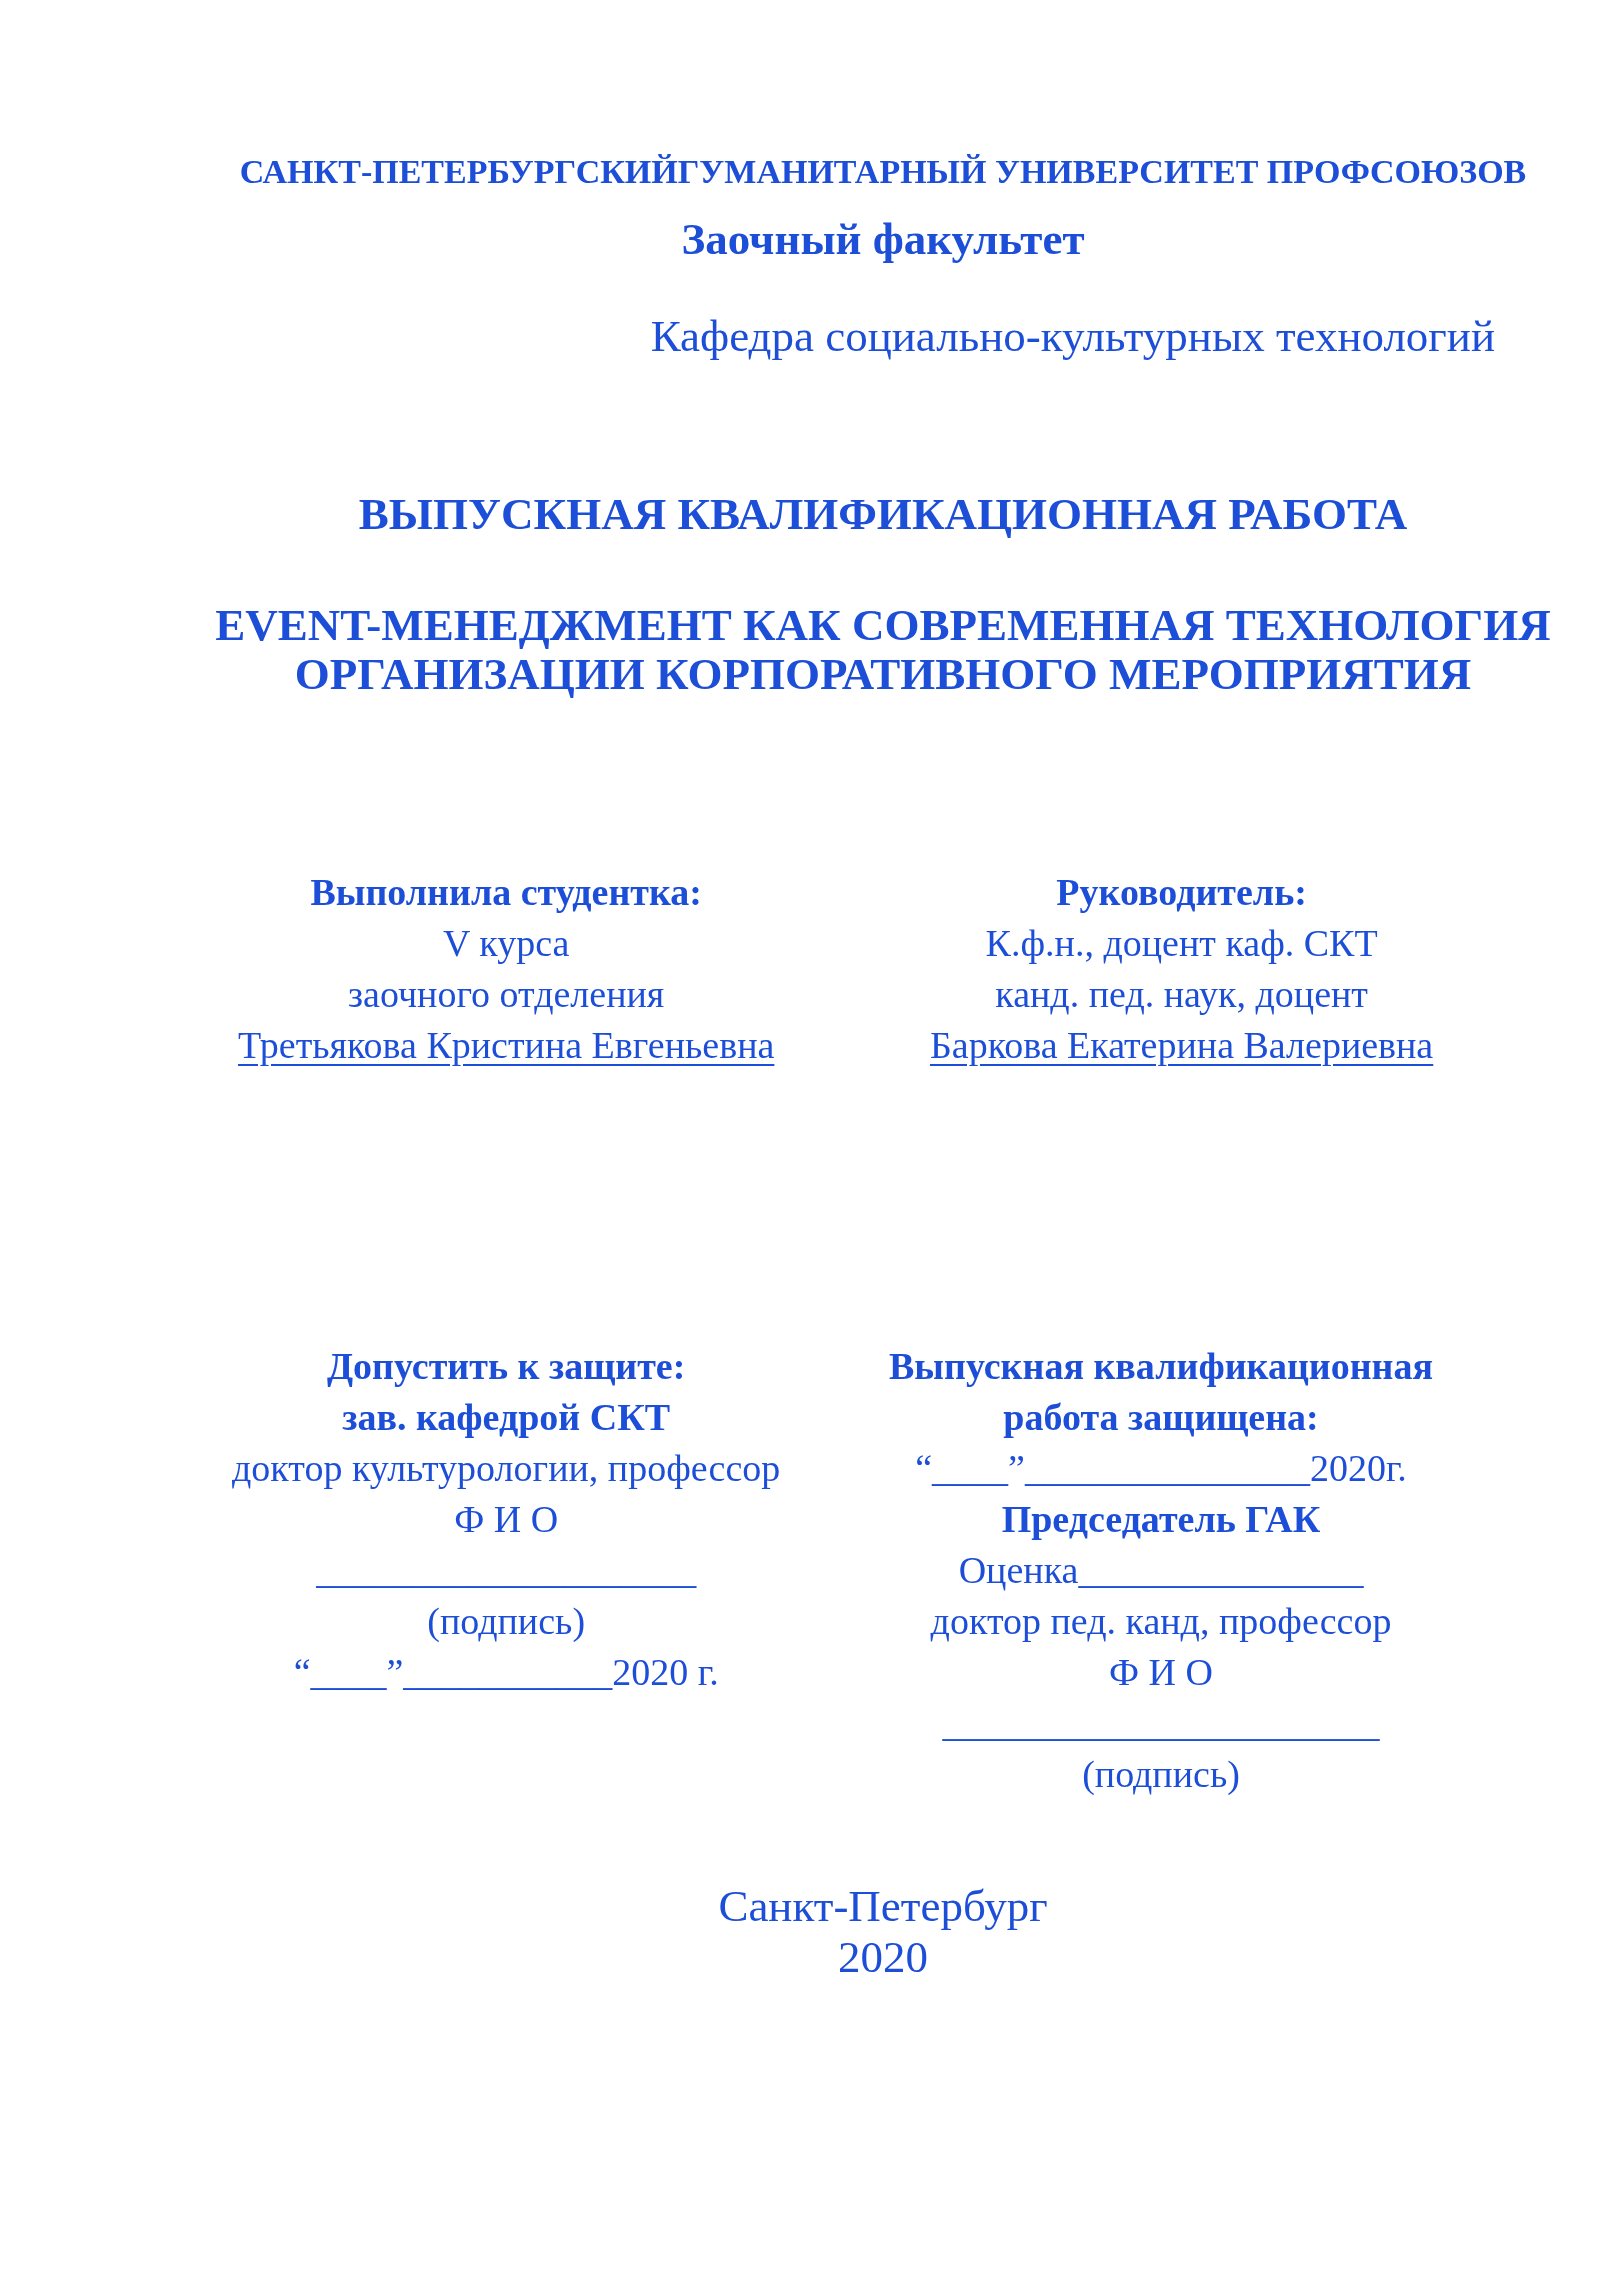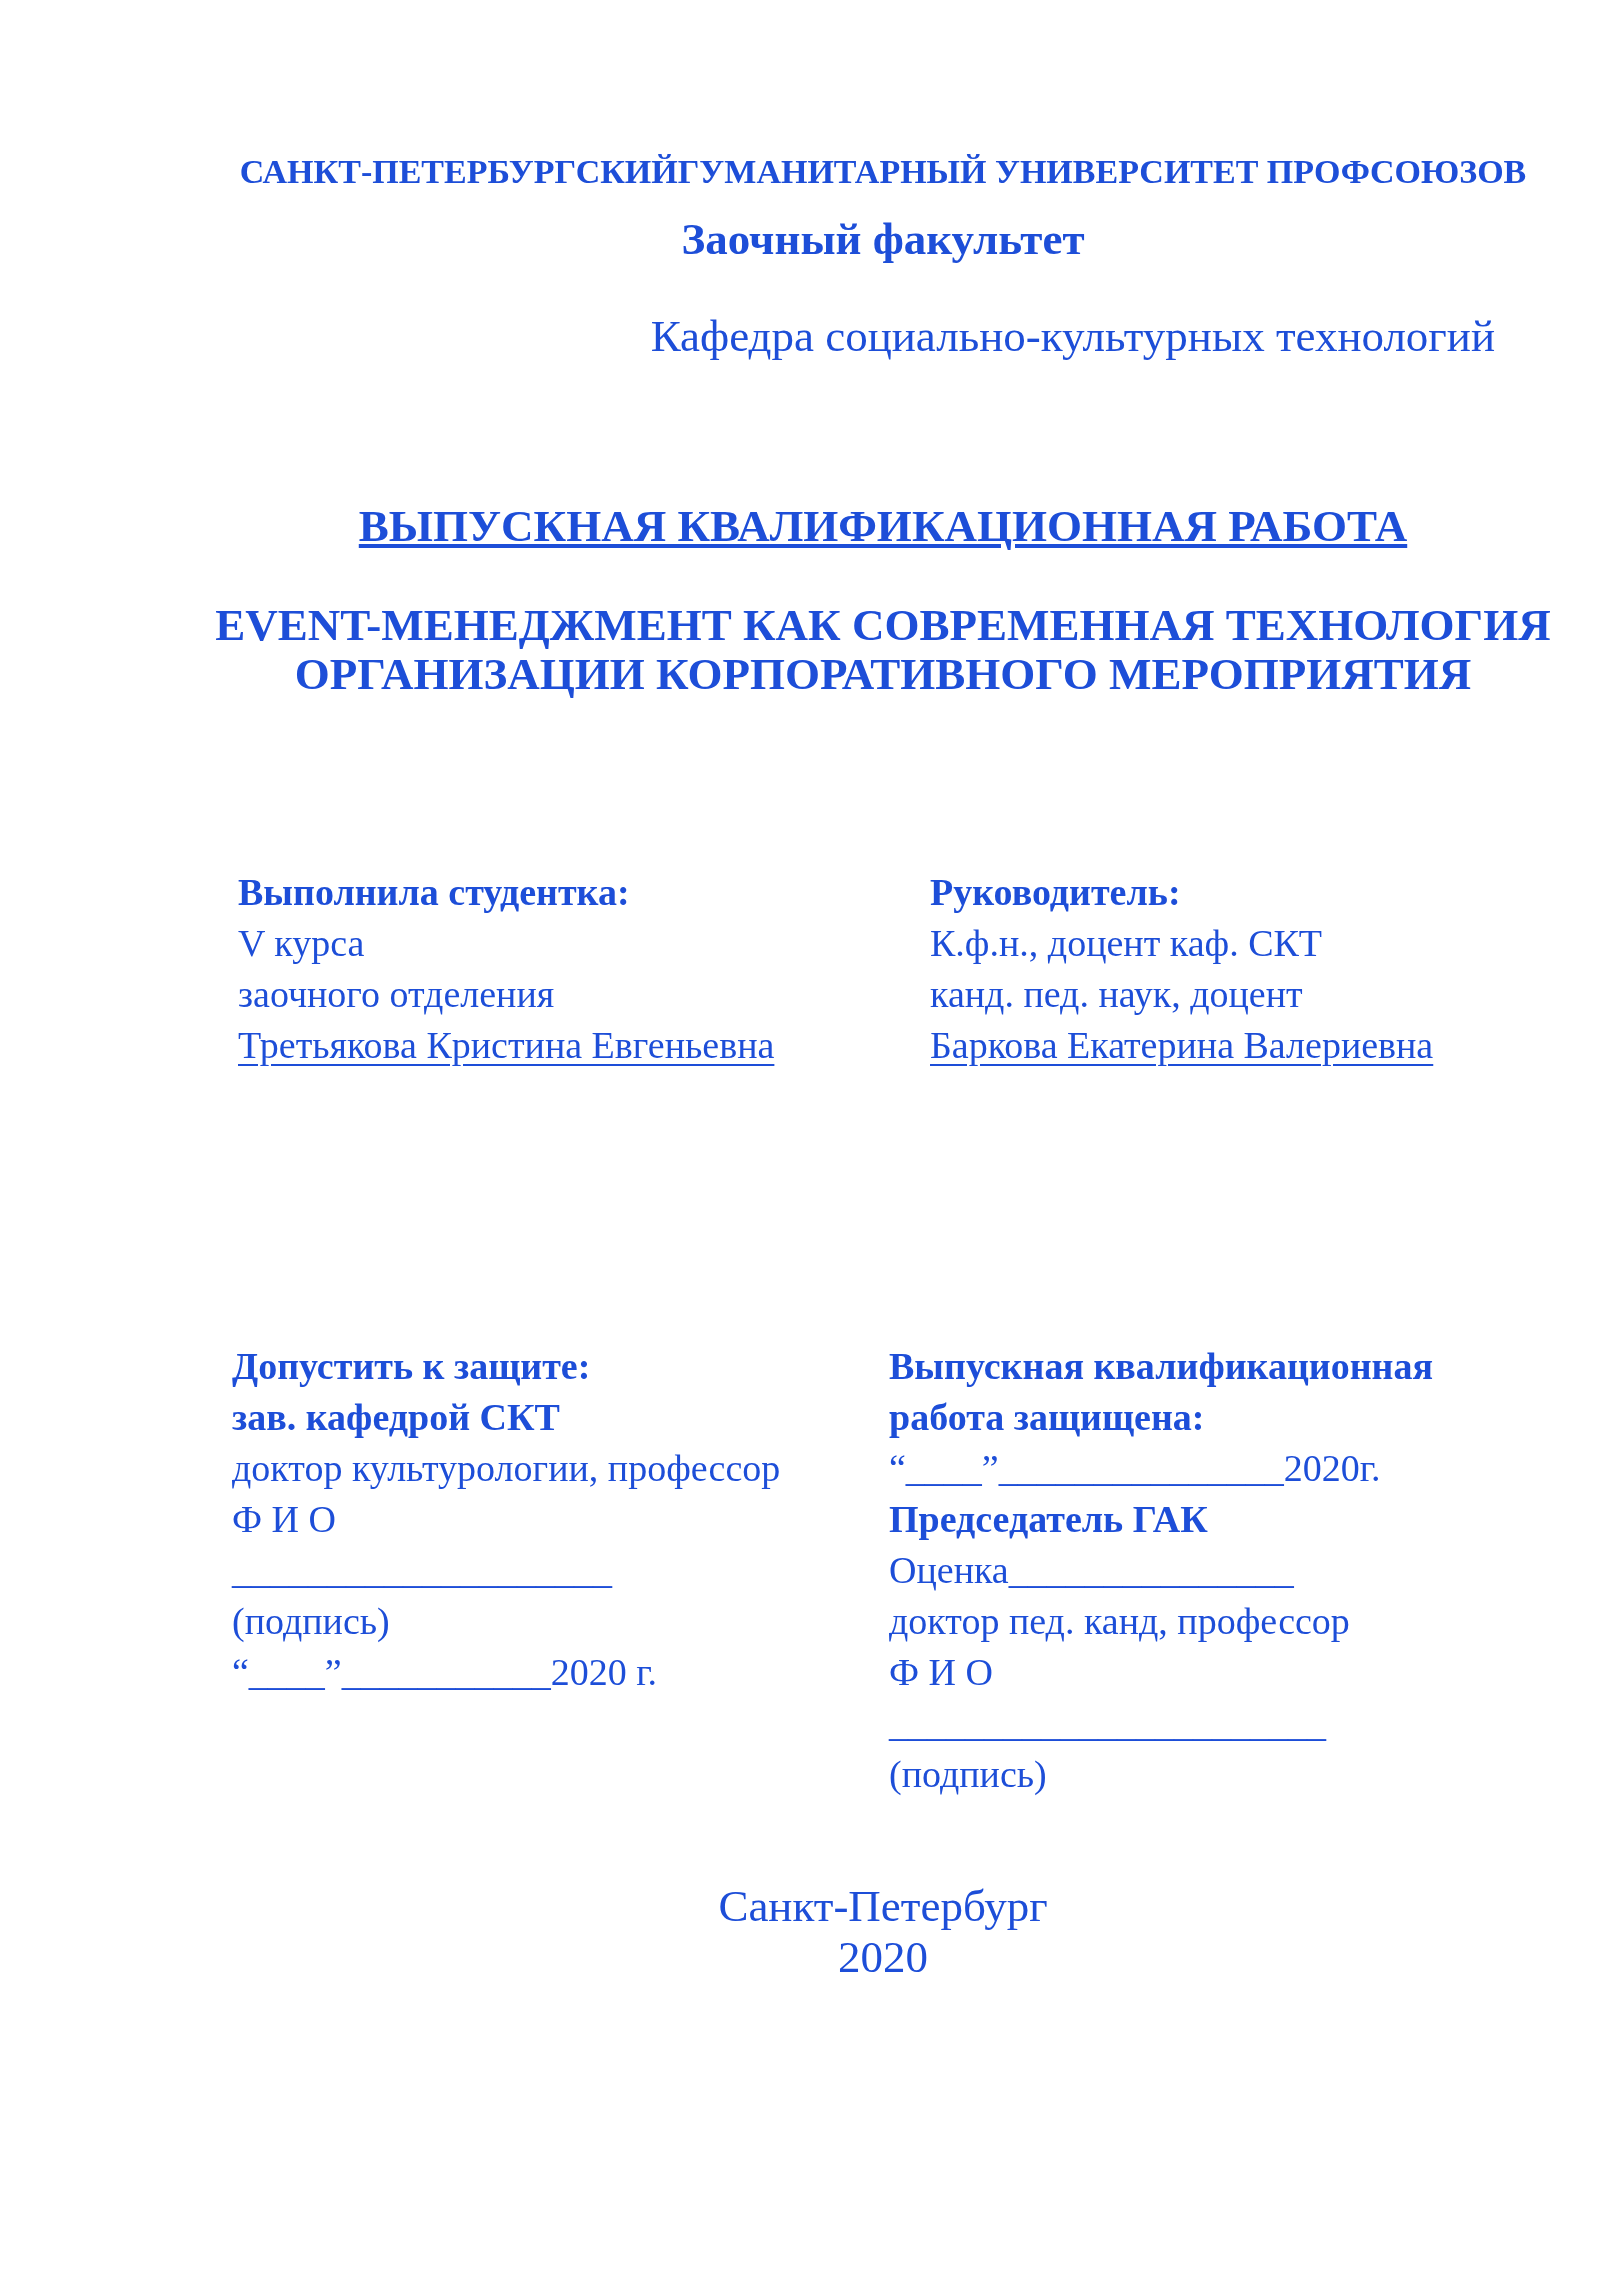--- a/index.html
+++ b/index.html
@@ -5,21 +5,21 @@
   html, body { margin: 0; padding: 0; background: #888; }
   .page {
     position: relative;
     width: 1623px;
     height: 2295px;
     background: #ffffff;
     color: #1d4ed8;
     font-family: "Liberation Serif", "DejaVu Serif", serif;
     overflow: hidden;
   }
-  .line { white-space: pre; }
+  .line { white-space: pre; text-align: center; }
   .abs { position: absolute; }
   .centered {
     left: 143px;
     right: 0;
     text-align: center;
   }
   .fs-body { font-size: 45px; line-height: 51px; }
   .fs-header1 { font-size: 34px; line-height: 51px; }
   .bold { font-weight: bold; }
   .title-block .line { line-height: 49px; }
@@ -34,21 +34,21 @@
 <body>
 
 <div class="page">
 
   <div class="abs centered fs-header1 bold line" style="top: 146px;">САНКТ-ПЕТЕРБУРГСКИЙГУМАНИТАРНЫЙ УНИВЕРСИТЕТ ПРОФСОЮЗОВ</div>
 
   <div class="abs centered fs-body bold line" style="top: 214px;">Заочный факультет</div>
 
   <div class="abs fs-body line" style="top: 311px; right: 128px;">Кафедра социально-культурных технологий</div>
 
-  <div class="abs centered fs-body bold line" style="top: 501px; text-decoration: underline;">ВЫПУСКНАЯ КВАЛИФИКАЦИОННАЯ РАБОТА</div>
+  <div class="abs centered fs-body bold line" style="top: 489px;">ВЫПУСКНАЯ КВАЛИФИКАЦИОННАЯ РАБОТА</div>
 
   <div class="abs centered fs-body bold title-block" style="top: 601px;">
     <div class="line">EVENT-МЕНЕДЖМЕНТ КАК СОВРЕМЕННАЯ ТЕХНОЛОГИЯ</div>
     <div class="line">ОРГАНИЗАЦИИ КОРПОРАТИВНОГО МЕРОПРИЯТИЯ</div>
   </div>
 
   <div class="abs col-block" style="left: 238px; top: 867px;">
     <div class="line bold">Выполнила студентка:</div>
     <div class="line">V курса</div>
     <div class="line">заочного отделения</div>

